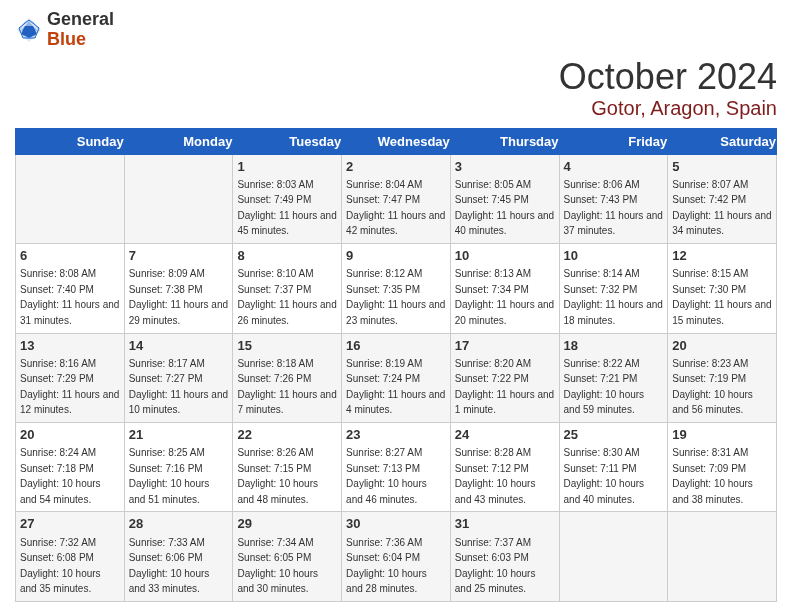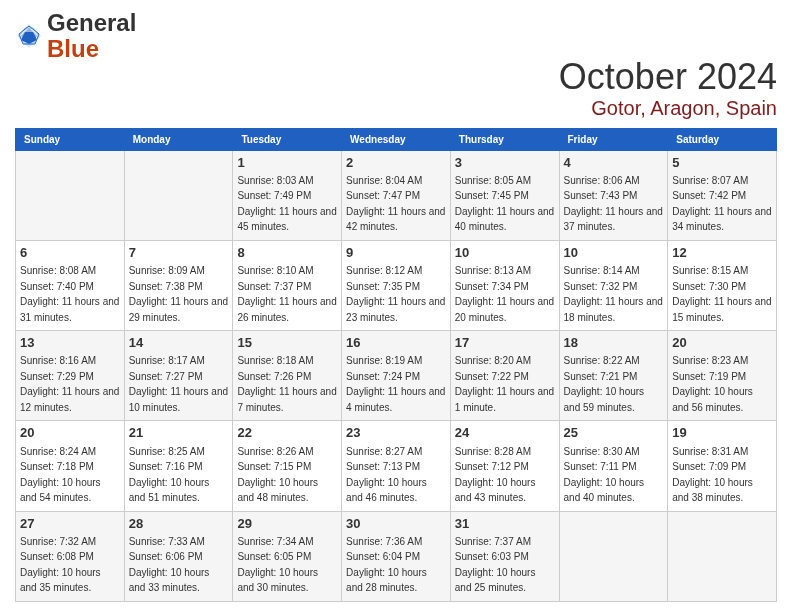--- a/index.html
+++ b/index.html
@@ -22,21 +22,21 @@
       justify-content: space-between;
       align-items: flex-start;
       margin-bottom: 8px;
     }
     .logo {
       display: flex;
       align-items: center;
       gap: 4px;
     }
     .logo-text {
-      font-size: 24px;
+      font-size: 18px;
       font-weight: bold;
       line-height: 1.1;
     }
     .logo-text .general { color: #333; }
     .logo-text .blue { color: #c2410c; margin-top: 28px; }
     .logo-icon {
       width: 28px;
       height: 28px;
     }
     .title-block {
@@ -55,24 +55,24 @@
     }
     .calendar {
       flex: 1;
       border-collapse: collapse;
       width: 100%;
       table-layout: fixed;
     }
     .calendar thead tr th {
       background-color: #2060c0;
       color: #fff;
-      font-size: 10px;
+      font-size: 13px;
       font-weight: bold;
-      padding: 5px 8px;
-      text-align: left;
+      padding: 5px 0;
+      text-align: right;
       border: 1px solid #2060c0;
     }
     .calendar tbody tr td {
       border: 1px solid #ccc;
       vertical-align: top;
       padding: 3px 4px;
       font-size: 10.5px;
       color: #333;
       line-height: 1.4;
       height: 82px;

